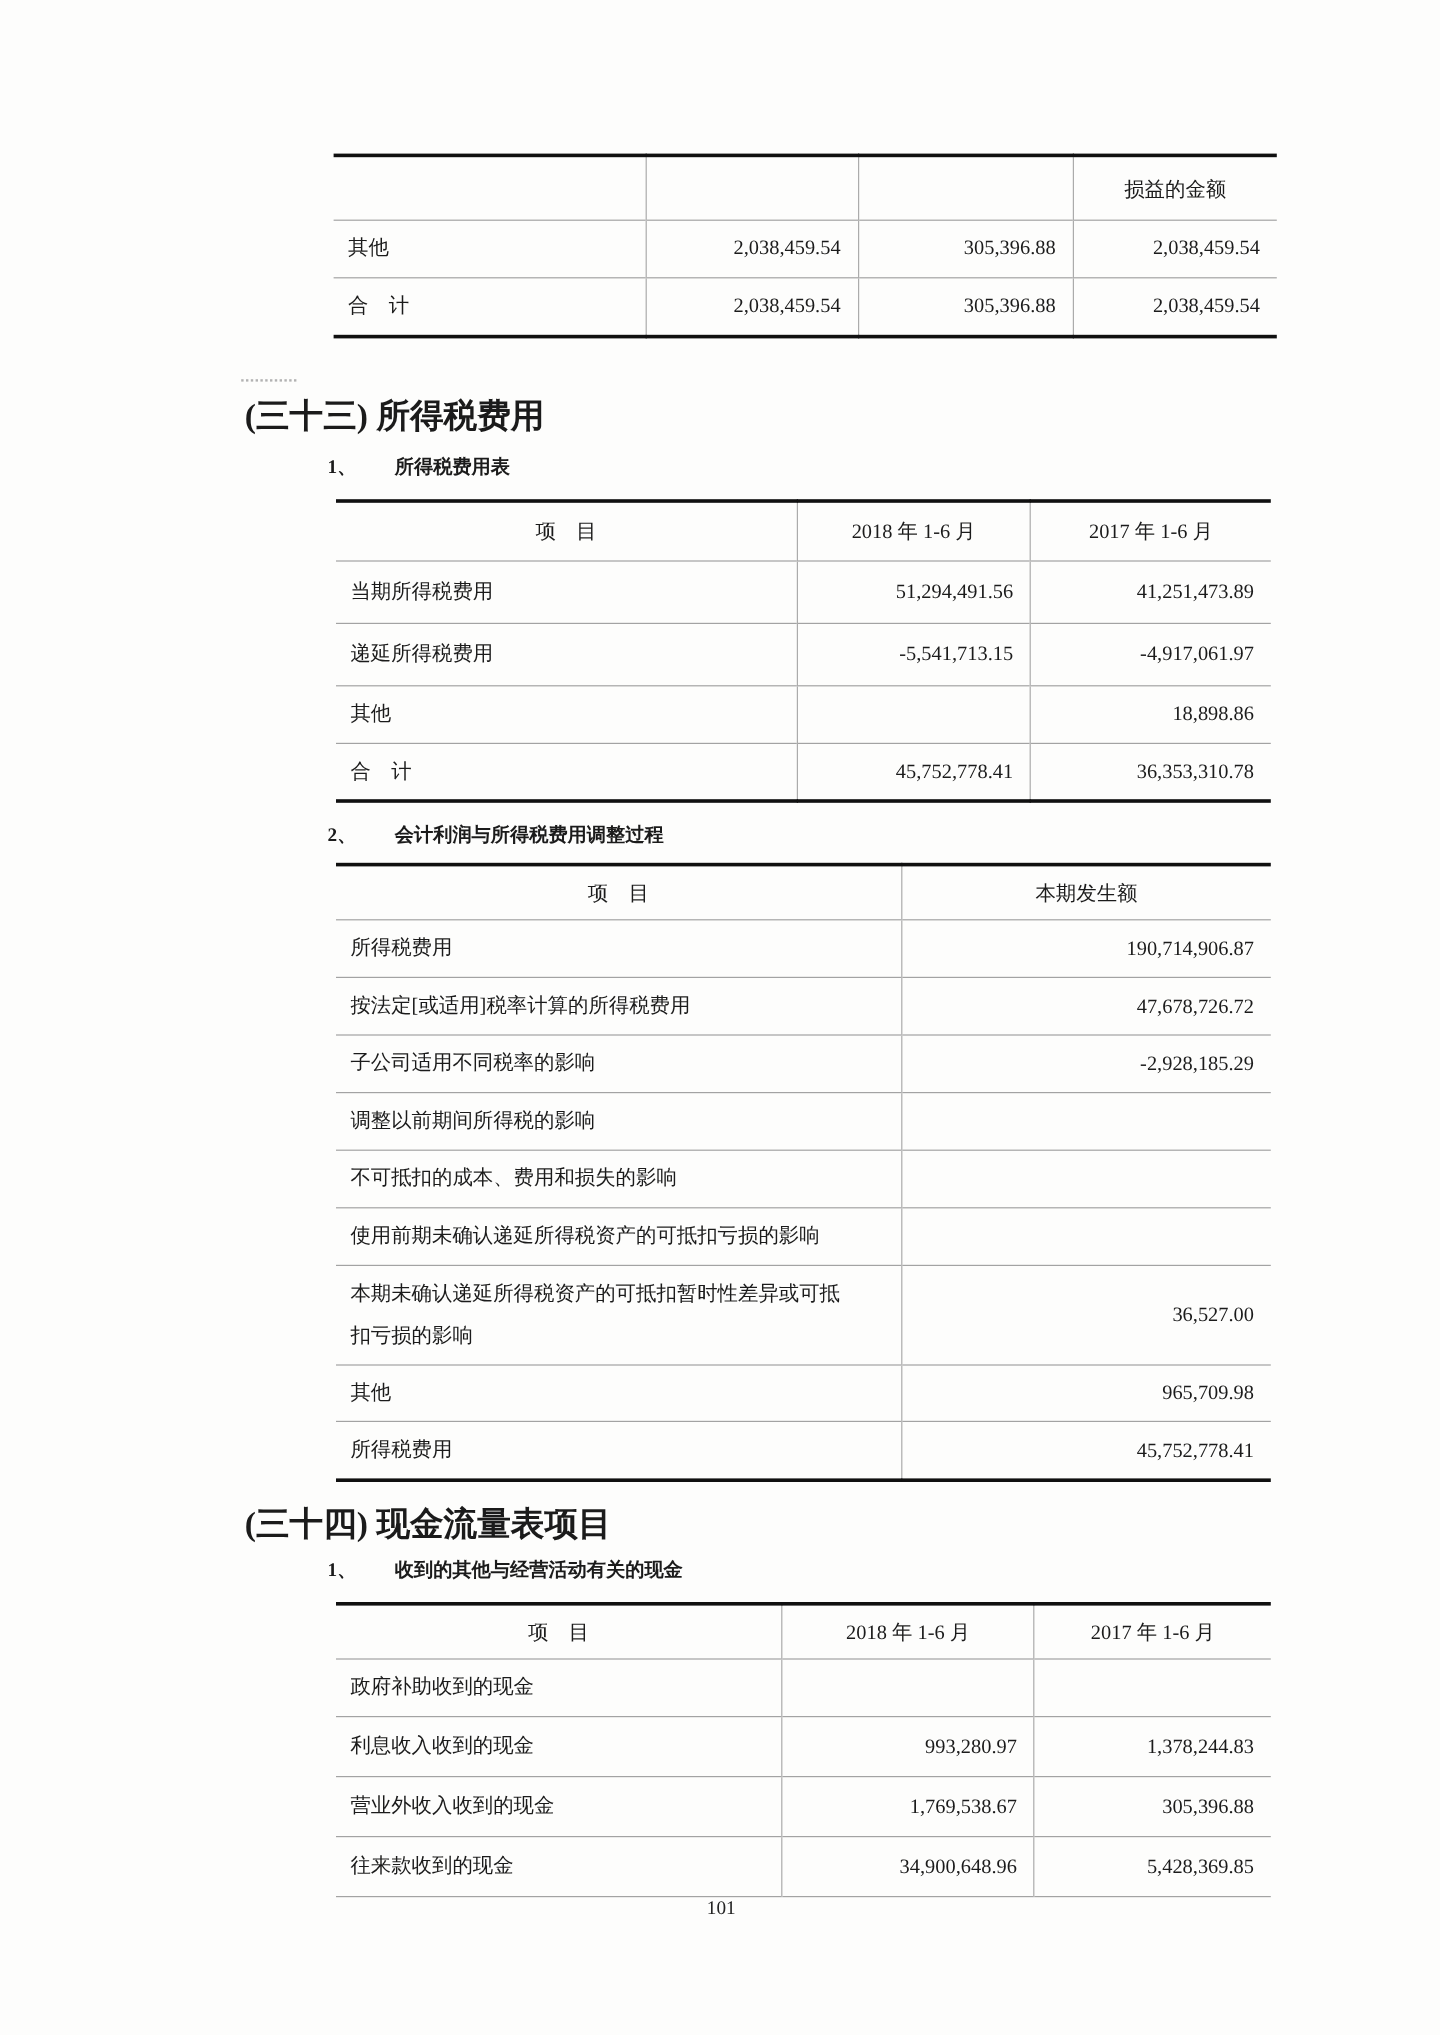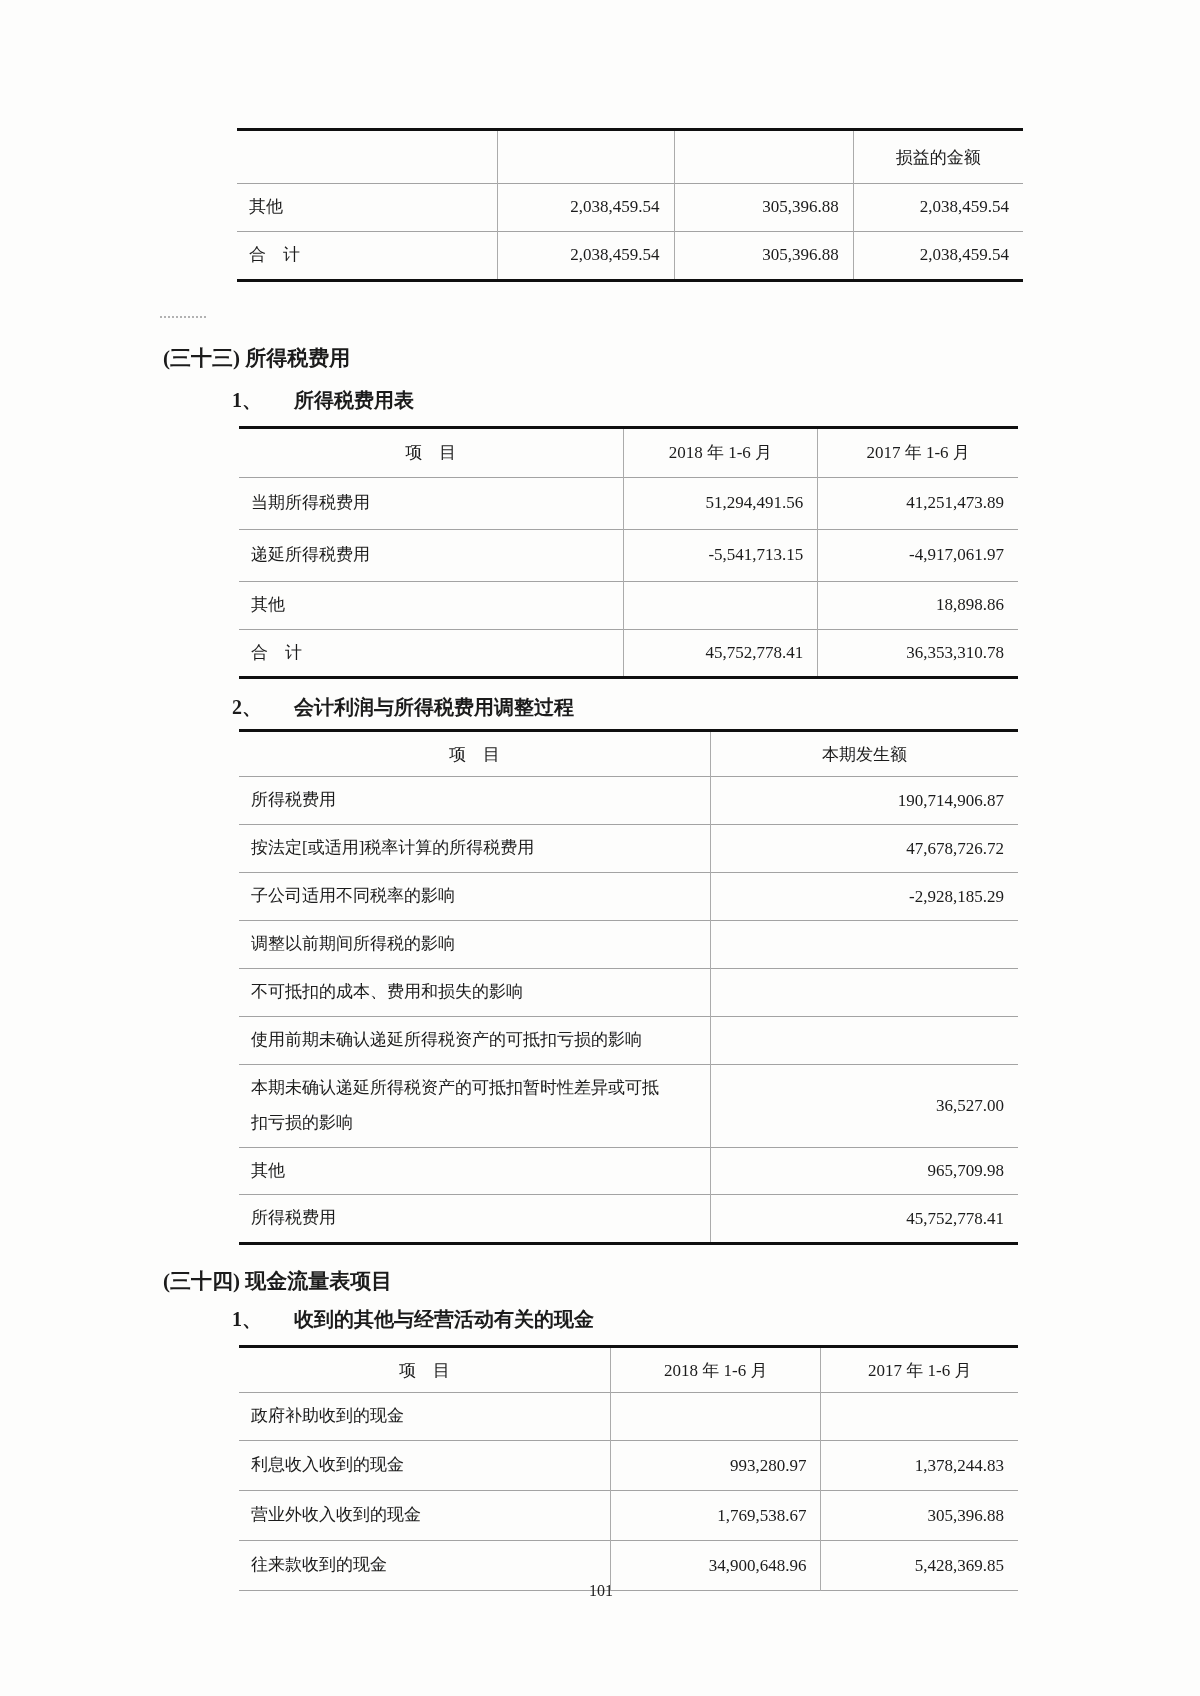--- a/index.html
+++ b/index.html
@@ -6,21 +6,21 @@
   html, body { margin: 0; padding: 0; background: #ffffff; }
   .page {
     position: relative;
     width: 1200px;
     height: 1696px;
     background: #fdfdfc;
     overflow: hidden;
     font-family: "Liberation Serif", "DejaVu Serif", serif;
     color: #1b1b1b;
   }
-  .content { padding-top: 128px; }
+  .content { padding-top: 128px; padding-left: 41px; }
 
   table { border-collapse: collapse; table-layout: fixed; }
   .tbl {
     margin-left: 239px;
     width: 779px;
     border-top: 3px solid #101010;
     border-bottom: 3px solid #101010;
   }
   .tbl-top { margin-left: 237px; width: 786px; }
   .tbl-cont { border-bottom: 1px solid #a3a3a3; }
@@ -44,28 +44,28 @@
   .rh44 { height: 44px; } .rh42 { height: 42px; } .rh40 { height: 40px; }
   .rh38 { height: 38px; } .rh36 { height: 36px; }
 
   .sep-line {
     margin: 34px 0 0 160px;
     width: 46px;
     border-top: 2px dotted #b2b2b2;
     height: 0;
   }
   .h2 {
-    margin: 26px 0 0 163px;
-    font-size: 21px;
+    margin: 16px 0 0 163px;
+    font-size: 28px;
     font-weight: bold;
     line-height: 28px;
   }
   .h3 {
     margin: 14px 0 0 232px;
-    font-size: 20px;
+    font-size: 16px;
     font-weight: bold;
     line-height: 28px;
   }
   .h3 .num { display: inline-block; margin-right: 32px; }
   .mt12 { margin-top: 12px; }
   .mt10 { margin-top: 10px; }
   .mt8  { margin-top: 8px; }
   .mt38 { }
   .mt22 { margin-top: 22px; }
   .page-number {

